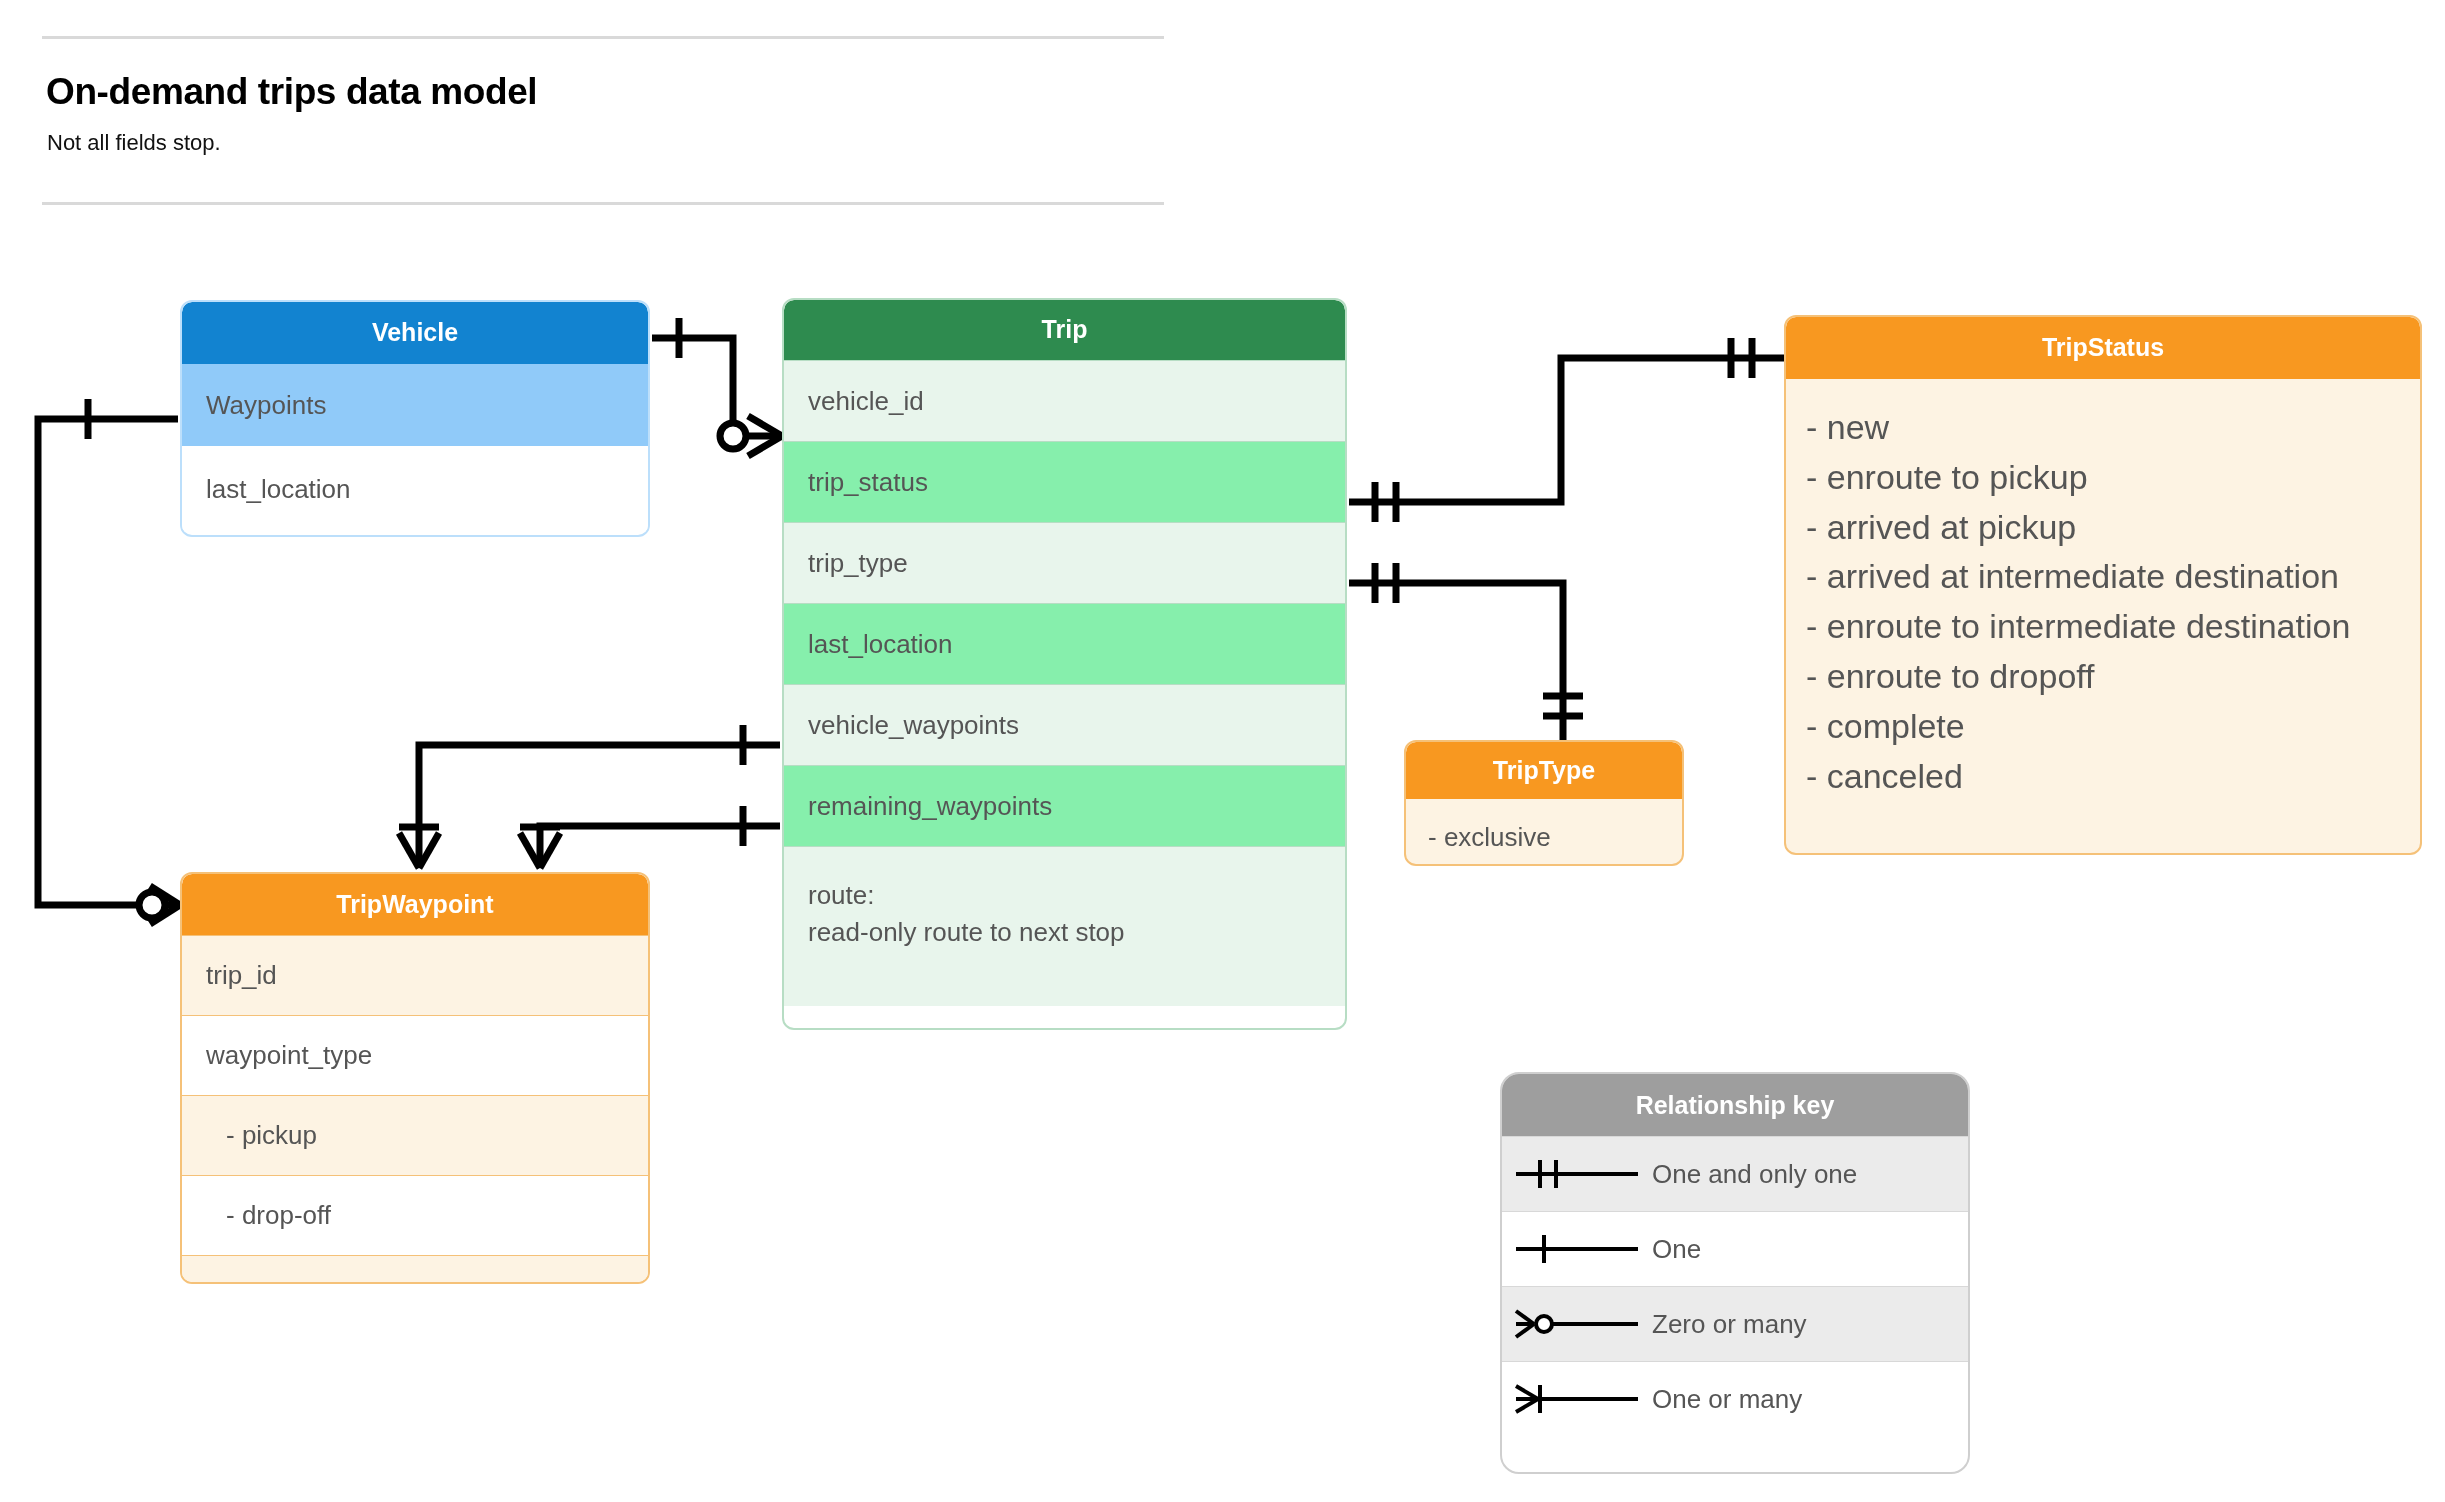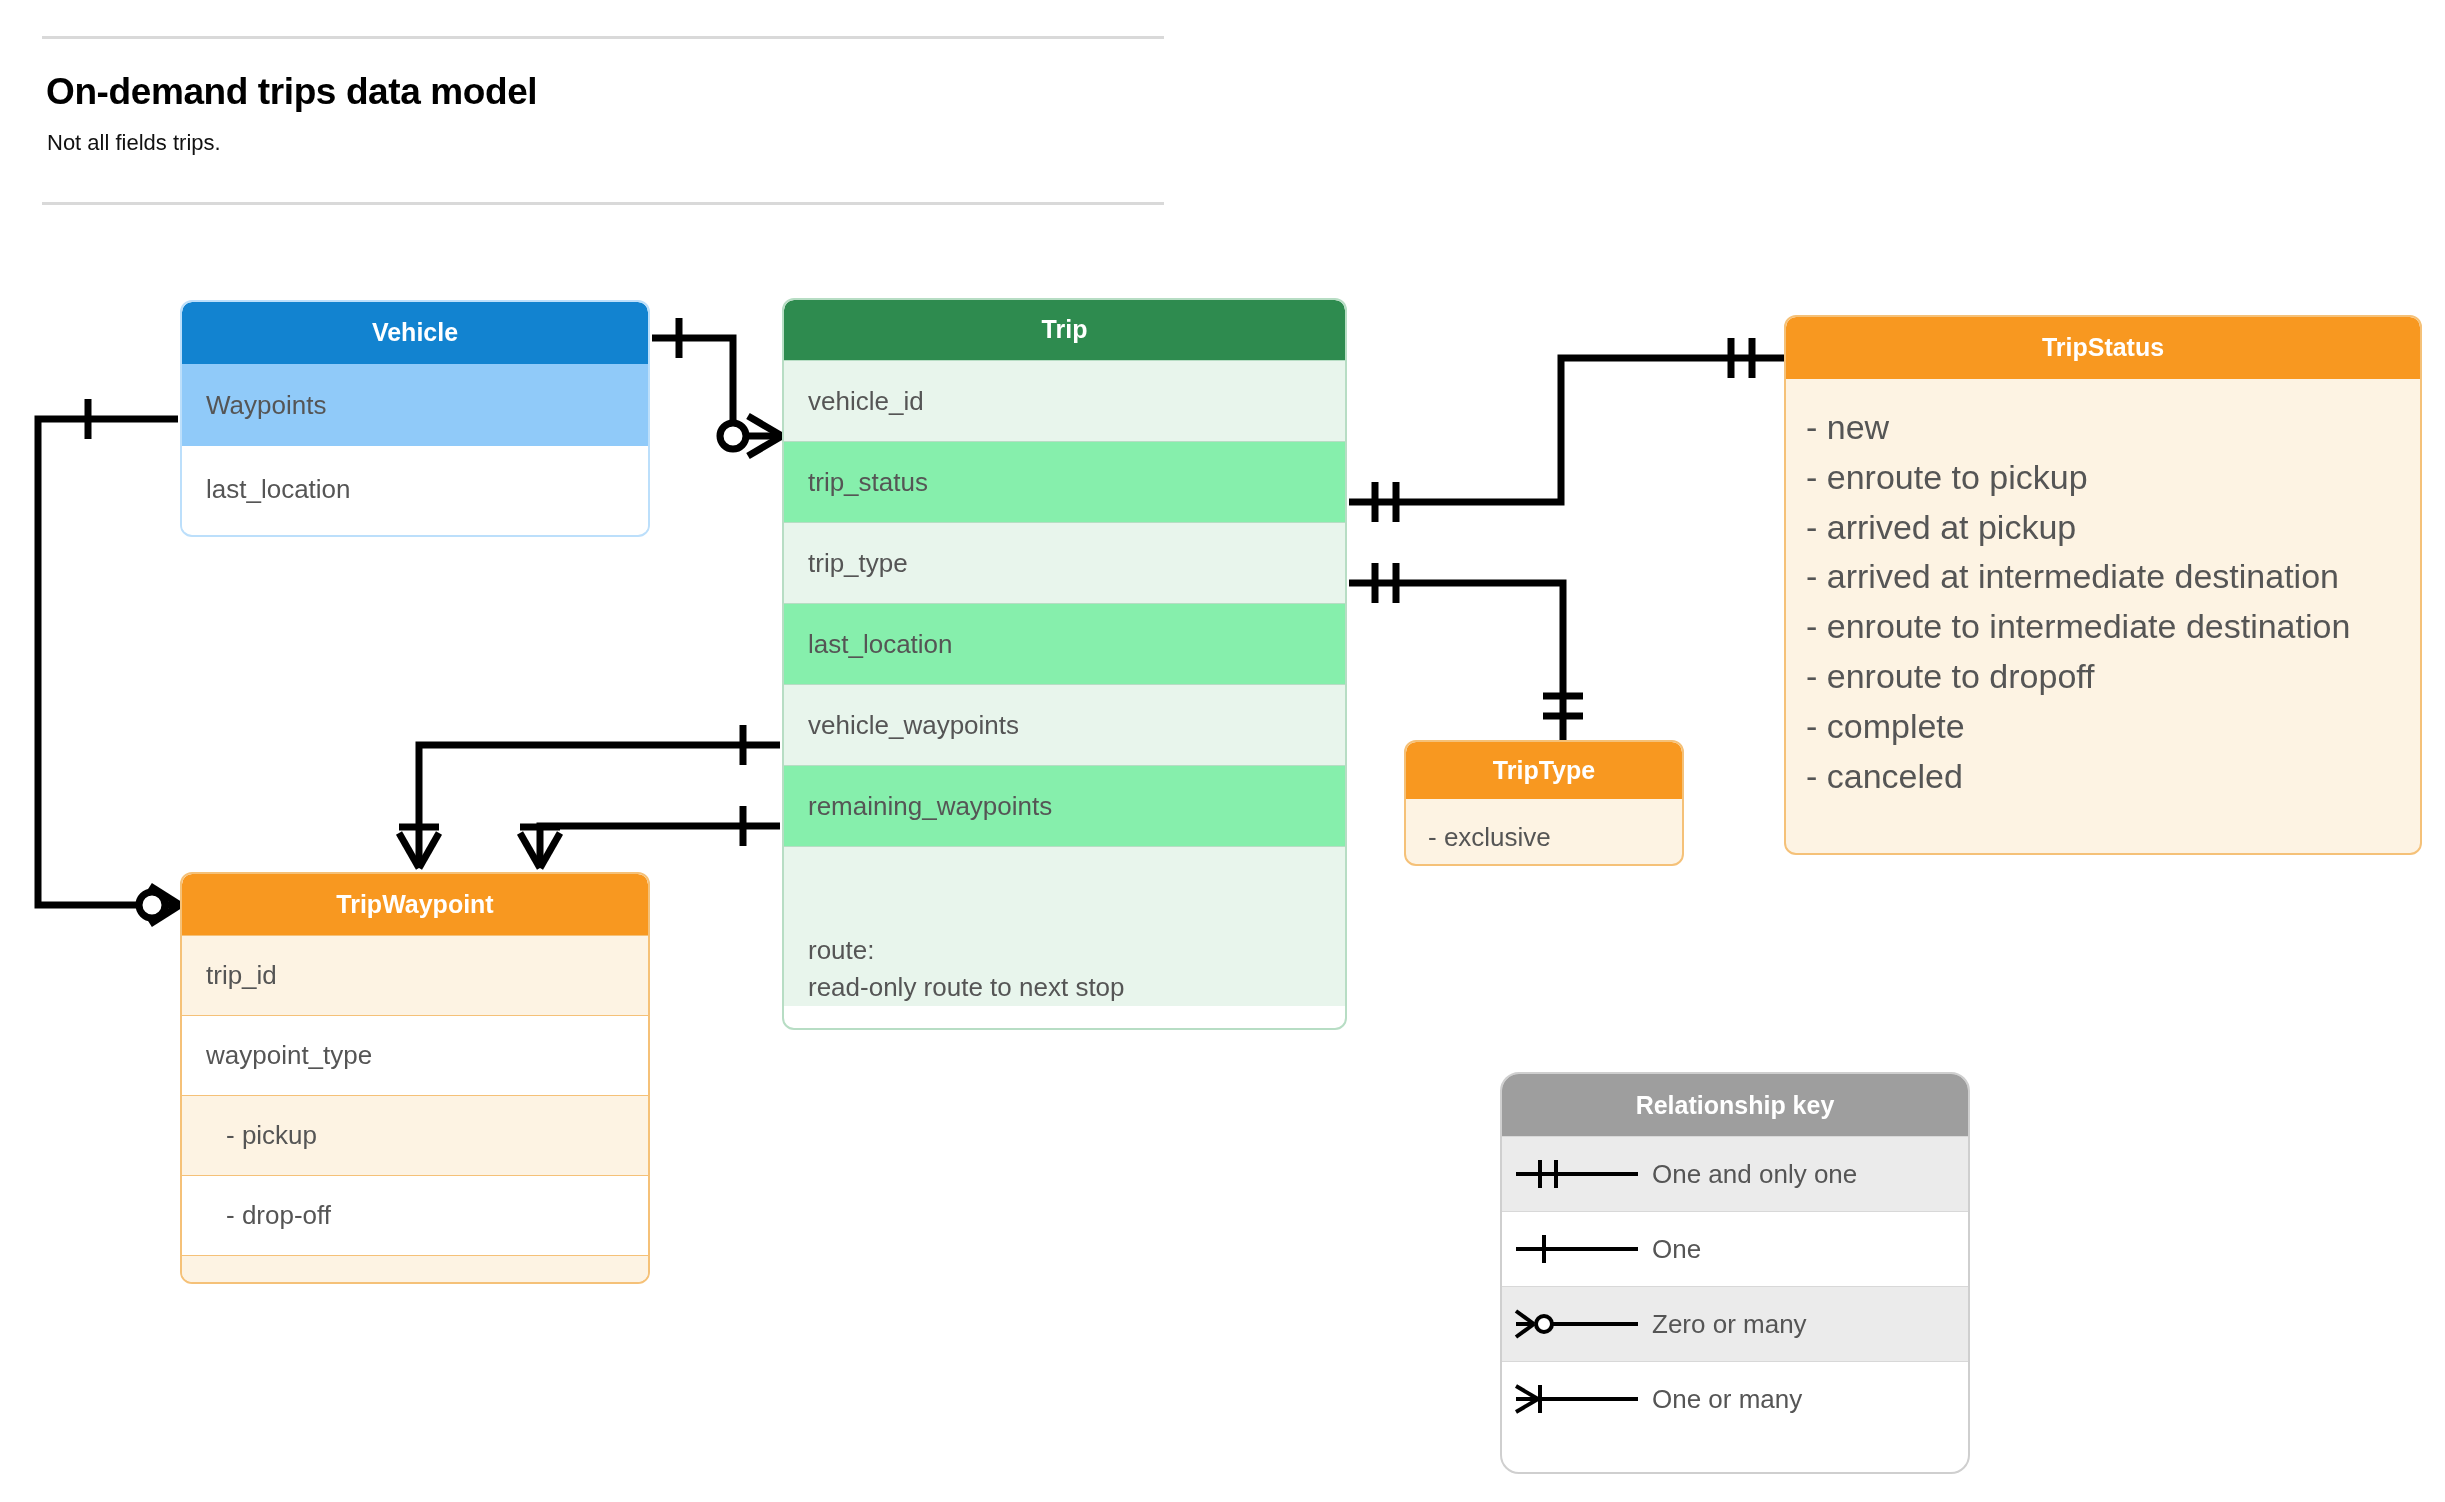--- a/index.html
+++ b/index.html
@@ -94,21 +94,21 @@
   
   #entity-trip {
     left: 782px; top: 298px; width: 565px; height: 732px;
     border: 2px solid #b7ddc4;
     background: #ffffff;
   }
   #entity-trip .ent-head { height: 60px; background: #2e8b4f; border-radius: 10px 10px 0 0; }
   #entity-trip .ent-row.shade { background: #e8f5ec; border-top-color: #b7ddc4; }
   #entity-trip .ent-row.plain { background: #86efac; border-top-color: #b7ddc4; }
   #entity-trip .r-h81 { height: 81px; }
-  #entity-trip .r-route { height: 160px; align-items: flex-end; padding-top: 30px; }
+  #entity-trip .r-route { height: 160px; align-items: flex-start; padding-top: 30px; }
 
   
   #entity-tripstatus {
     left: 1784px; top: 315px; width: 638px; height: 540px;
     border: 2px solid #f5c178;
     background: #fdf3e3;
   }
   #entity-tripstatus .ent-head { height: 62px; background: #f89820; border-radius: 10px 10px 0 0; }
   #entity-tripstatus .status-list {
     padding: 28px 0 0 20px;
@@ -183,21 +183,21 @@
     pointer-events: none;
   }
 </style>
 </head>
 <body>
 
 <div id="canvas">
 
   <div class="rule" id="rule-top"></div>
   <div id="page-title">On-demand trips data model</div>
-  <div id="page-subtitle">Not all fields trips.</div>
+  <div id="page-subtitle">Not all fields stop.</div>
   <div class="rule" id="rule-bottom"></div>
 
   <svg id="connectors" viewBox="0 0 2445 1502" width="2445" height="1502">
     <g stroke="#000000" stroke-width="7" fill="none" stroke-linecap="butt">
 
       <path d="M 652 338 L 733 338 L 733 420"></path>
 
       <line x1="679" y1="318" x2="679" y2="358" stroke-width="7"></line>
 
       <circle cx="733" cy="436" r="13" fill="#ffffff" stroke="#000000" stroke-width="7"></circle>

